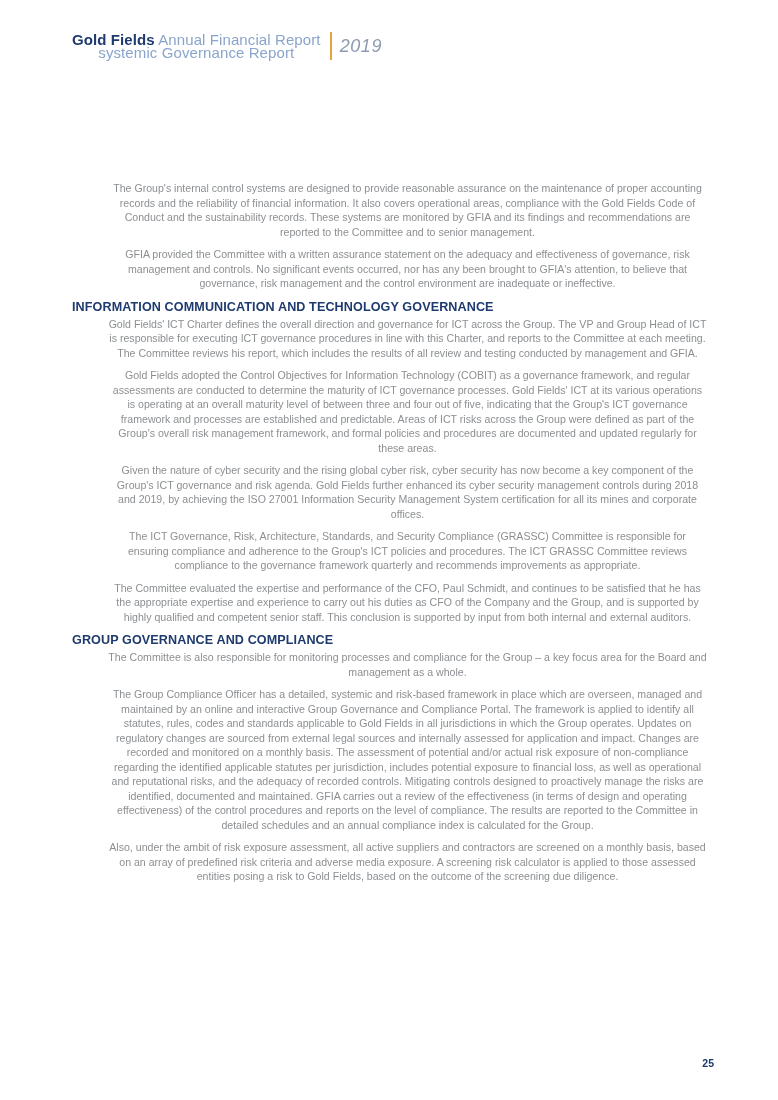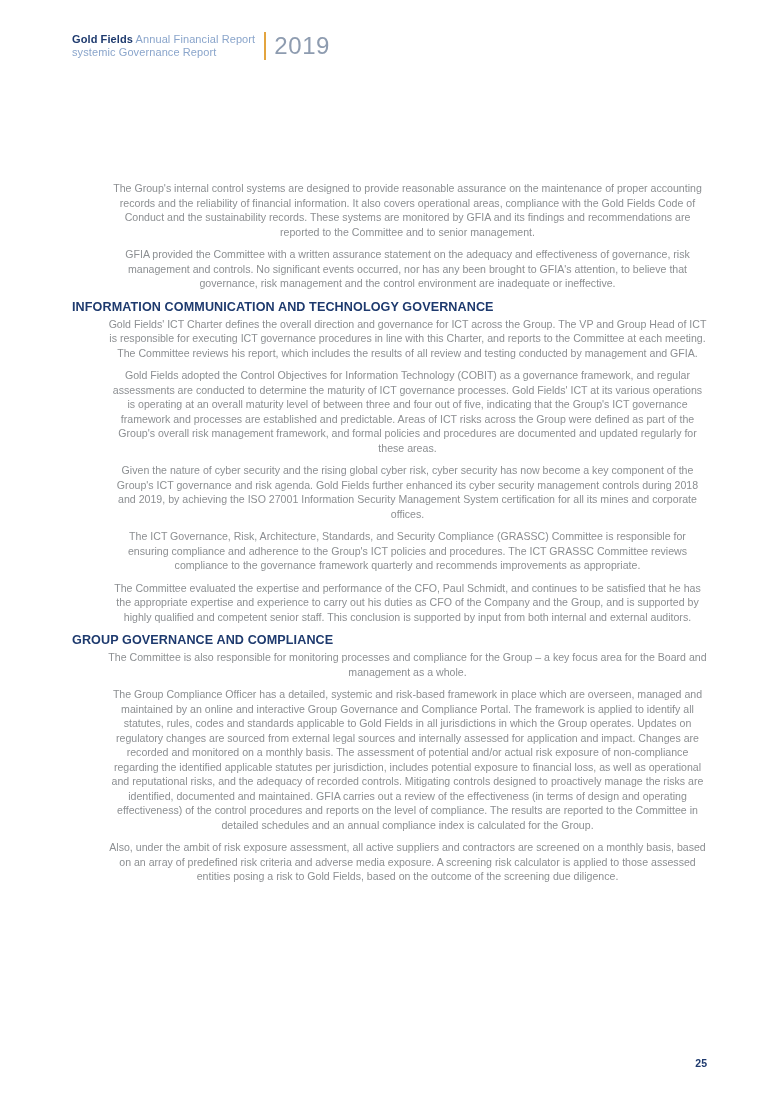--- a/index.html
+++ b/index.html
@@ -18,43 +18,44 @@
   }
   
   .page-header {
     position: absolute;
     top: 32px;
     left: 72px;
     display: flex;
     align-items: center;
   }
   .brand {
-    text-align: left;
-    font-size: 11px;
+    text-align: center;
+    font-size: 15px;
     line-height: 13px;
     letter-spacing: 0.1px;
   }
   .brand-bold {
     font-weight: bold;
     color: #1e3a6e;
   }
   .brand-light {
     color: #8aa5cb;
   }
   .header-divider {
     width: 2px;
     height: 28px;
     background: #e3a43f;
     margin: 0 8px 0 9px;
   }
   .report-year {
-    font-size: 24px;
+    font-size: 18px;
     line-height: 18px;
     color: #8e9cb0;
     letter-spacing: 0.6px;
+    font-style: italic;
   }
   
   .content {
     position: absolute;
     top: 181px;
     left: 72px;
     width: 635px;
   }
   .para {
     font-size: 10.6px;
@@ -70,21 +71,21 @@
     font-weight: bold;
     color: #1e3a6e;
     letter-spacing: 0.1px;
     margin-top: 9px;
     margin-bottom: 2px;
   }
   
   .page-number {
     position: absolute;
     top: 1057px;
-    right: 71px;
+    right: 64px;
     font-size: 10.5px;
     font-weight: bold;
     color: #1e3a6e;
   }
 </style>
 </head>
 <body>
 
 <div class="page">
 

